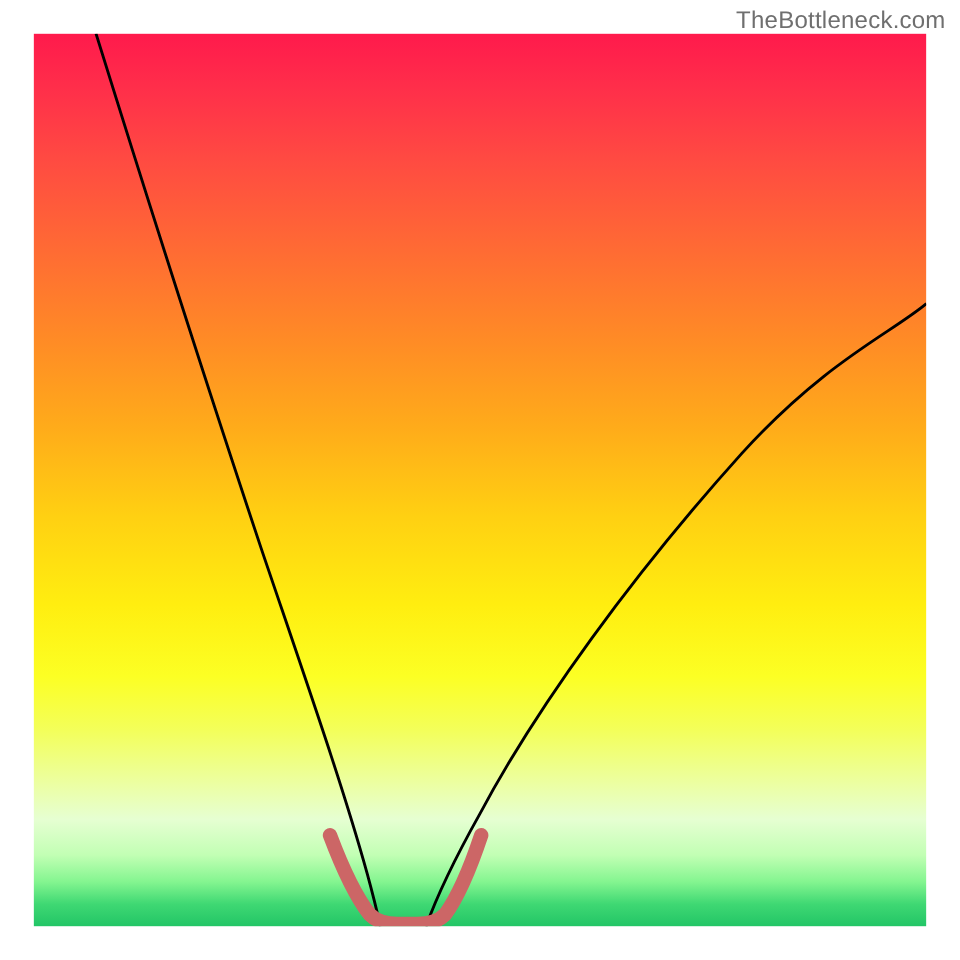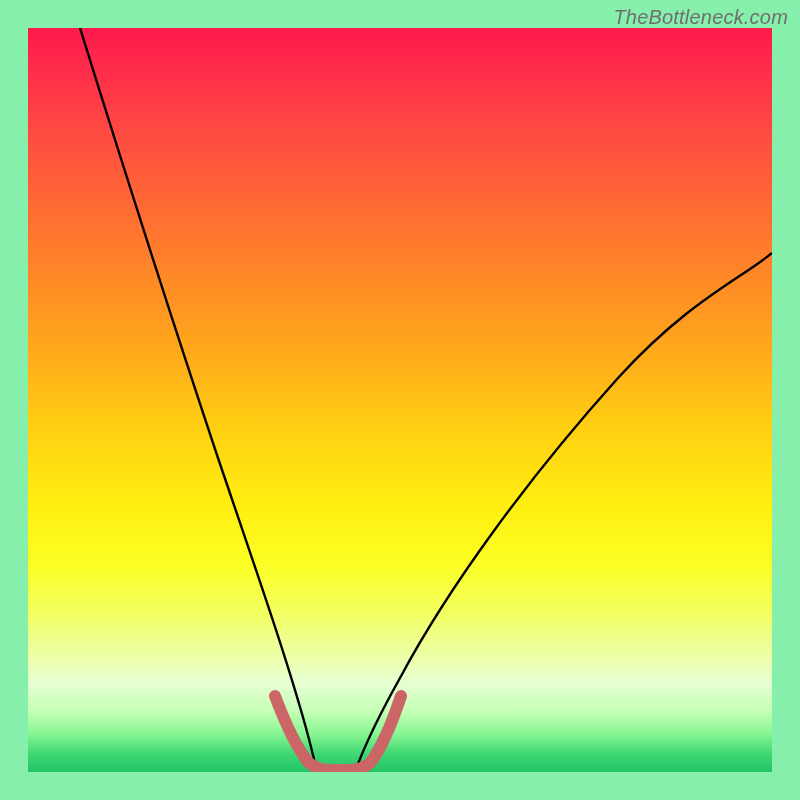--- a/index.html
+++ b/index.html
@@ -10,22 +10,21 @@
     background: #000;
     overflow: hidden;
     font-family: Arial, Helvetica, sans-serif;
   }
   .frame {
     position: absolute;
     top: 0;
     left: 0;
     width: 800px;
     height: 800px;
-    background: #86efac;
-    font-style: italic;
+    background: #ffffff;
   }
   .watermark {
     position: absolute;
     top: 6px;
     right: 12px;
     color: #6f6f6f;
     font-size: 20px;
     letter-spacing: 0.2px;
     z-index: 20;
   }

